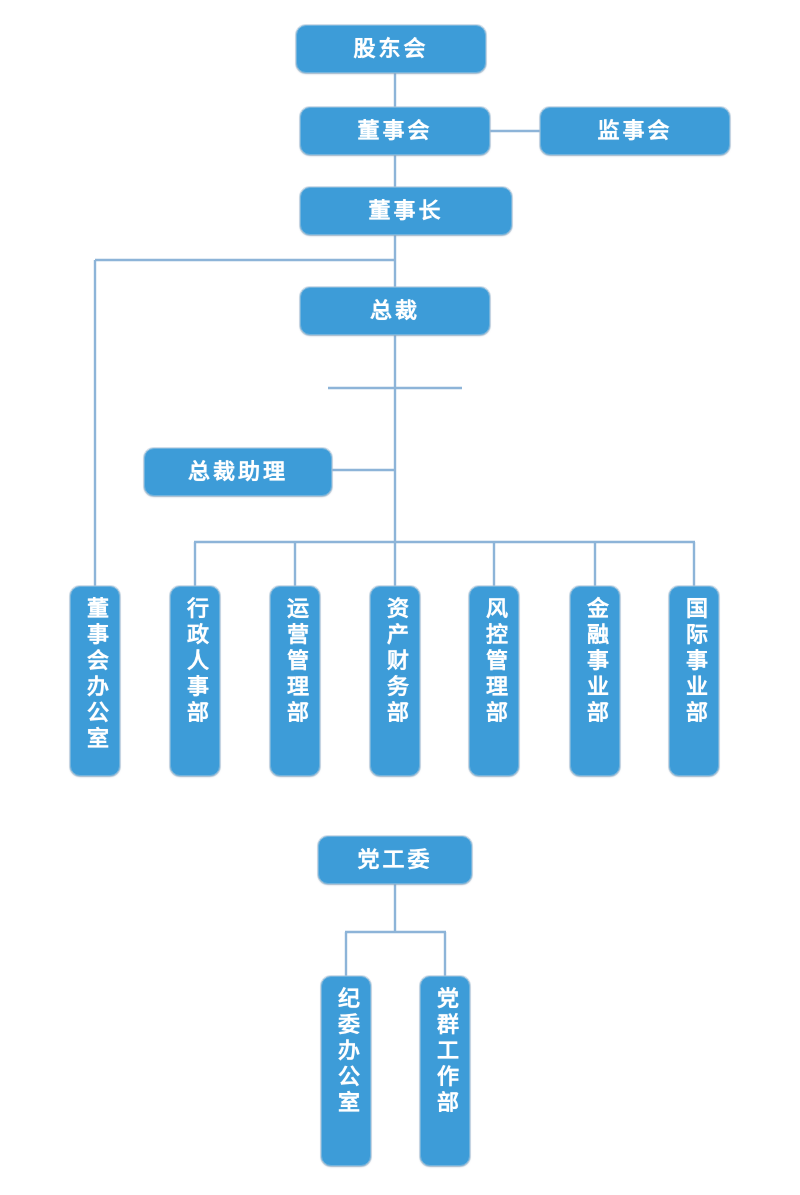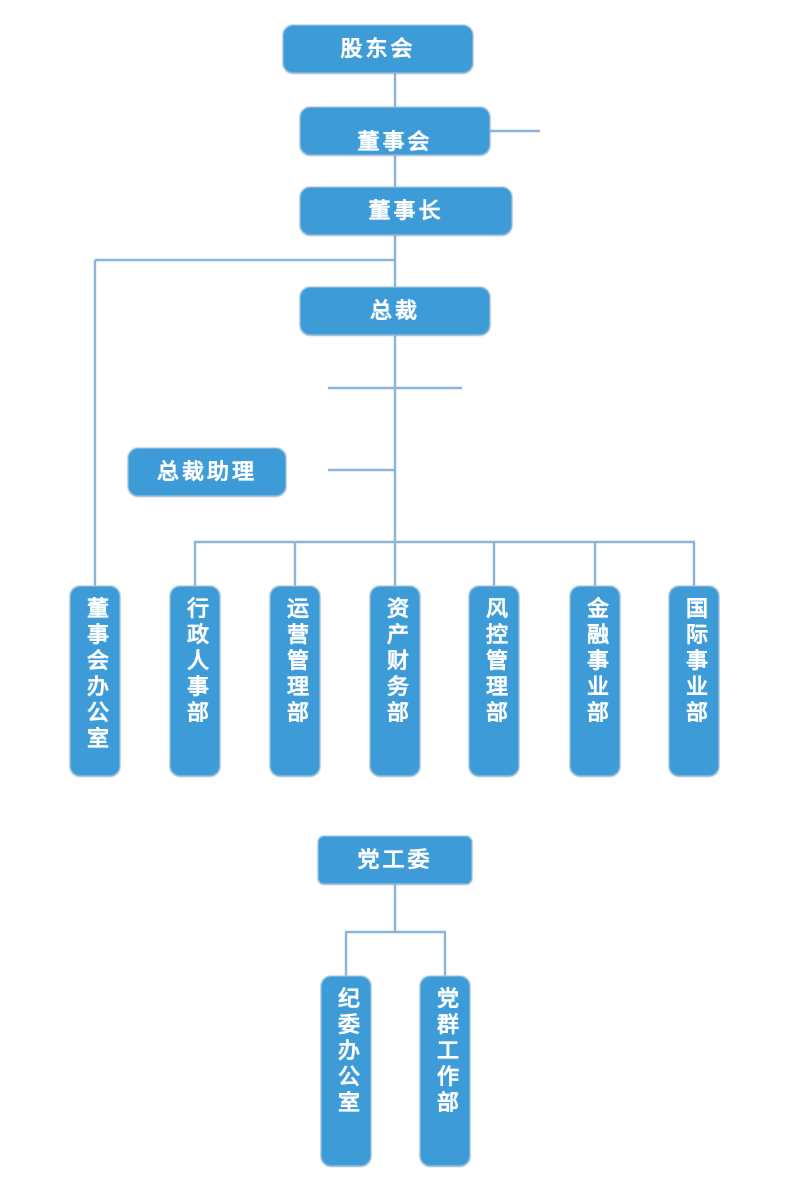--- a/index.html
+++ b/index.html
@@ -113,40 +113,43 @@
       <line x1="595" y1="542" x2="595" y2="586"></line>
       <line x1="694" y1="542" x2="694" y2="586"></line>
 
       <line x1="395" y1="884" x2="395" y2="932"></line>
       <line x1="345" y1="932" x2="446" y2="932"></line>
       <line x1="346" y1="932" x2="346" y2="976"></line>
       <line x1="445" y1="932" x2="445" y2="976"></line>
     </g>
   </svg>
 
-  <div class="node horiz" style="left:283px; top:25px; width:190px;">
+  <div class="node horiz" style="left:296px; top:25px; width:190px;">
     <span class="label">股东会</span>
   </div>
 
-  <div class="node horiz" style="left:300px; top:107px; width:190px;align-items:flex-end;">
+  <div class="node horiz" style="left:300px; top:107px; width:190px;">
     <span class="label">董事会</span>
   </div>
 
+  <div class="node horiz" style="left:540px; top:107px; width:190px;">
+    <span class="label">监事会</span>
+  </div>
 
   <div class="node horiz" style="left:300px; top:187px; width:212px;">
     <span class="label">董事长</span>
   </div>
 
   <div class="node horiz" style="left:300px; top:287px; width:190px;">
     <span class="label">总裁</span>
   </div>
 
 
 
-  <div class="node horiz" style="left:128px; top:448px; width:158px;">
+  <div class="node horiz" style="left:144px; top:448px; width:188px;">
     <span class="label">总裁助理</span>
   </div>
 
   <div class="node vert" style="left:70px; top:586px; height:190px;">
     <span class="label">董事会办公室</span>
   </div>
 
   <div class="node vert" style="left:170px; top:586px; height:190px;">
     <span class="label">行政人事部</span>
   </div>
@@ -164,21 +167,21 @@
   </div>
 
   <div class="node vert" style="left:570px; top:586px; height:190px;">
     <span class="label">金融事业部</span>
   </div>
 
   <div class="node vert" style="left:669px; top:586px; height:190px;">
     <span class="label">国际事业部</span>
   </div>
 
-  <div class="node horiz" style="left:318px; top:836px; width:154px;border-radius:6px;">
+  <div class="node horiz" style="left:318px; top:836px; width:154px;">
     <span class="label">党工委</span>
   </div>
 
   <div class="node vert" style="left:321px; top:976px; height:190px;">
     <span class="label">纪委办公室</span>
   </div>
 
   <div class="node vert" style="left:420px; top:976px; height:190px;">
     <span class="label">党群工作部</span>
   </div>

